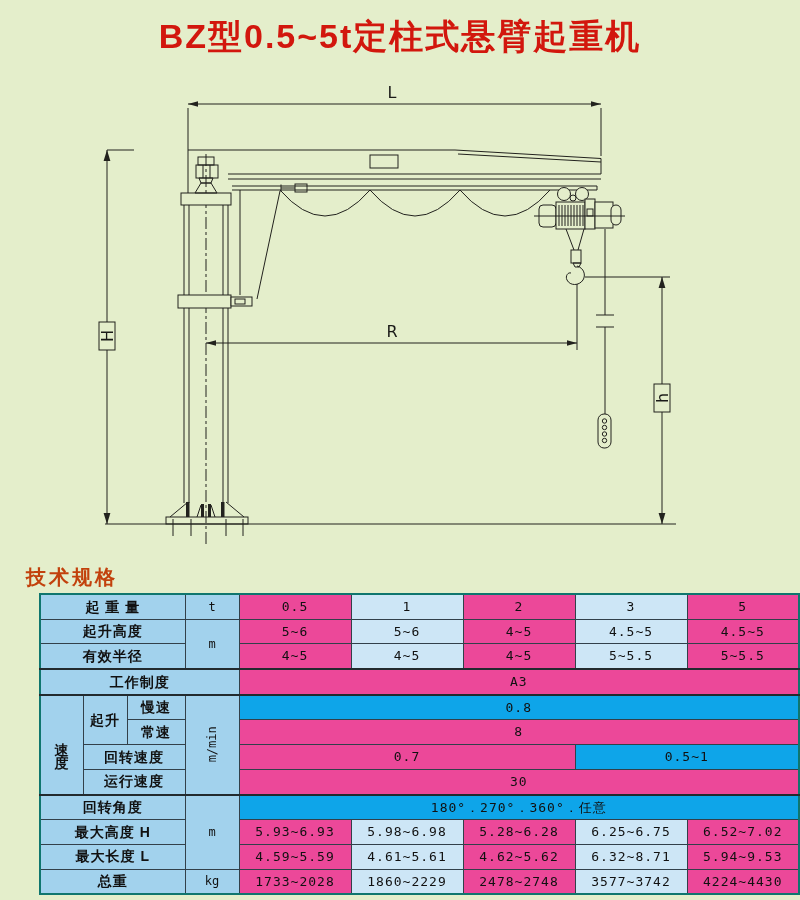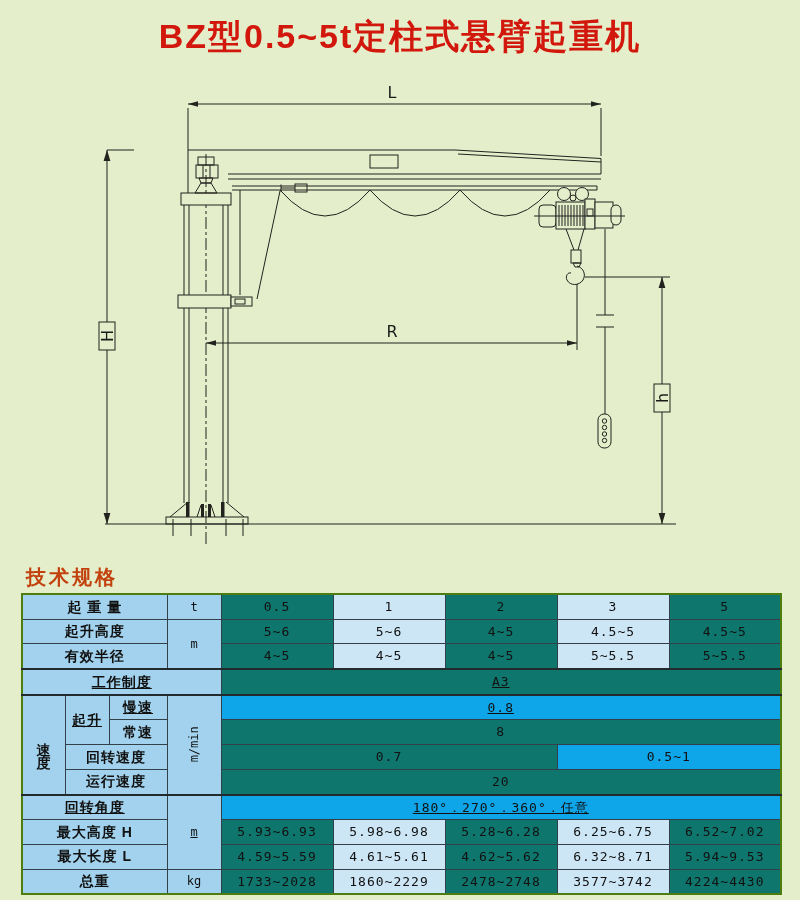--- a/index.html
+++ b/index.html
@@ -22,41 +22,41 @@
   .drawing polygon{fill:#22221e;stroke:none;}
   .drawing text{
     font-family:"DejaVu Sans",sans-serif;font-size:16px;fill:#1a1a18;
     stroke:none;
   }
   .heading{
     position:absolute;left:26px;top:564px;
     font-size:20px;font-weight:800;letter-spacing:3px;color:#c2410c;
   }
   table.spec{
-    position:absolute;left:21px;top:593px;width:759px;
+    position:absolute;left:39px;top:593px;width:759px;
     border-collapse:collapse;table-layout:fixed;
-    border:2px solid #4d7c0f;
+    border:2px solid #0f766e;
   }
   table.spec td{
     border:1px solid #32404a;
     text-align:center;vertical-align:middle;
     height:23.7px;padding:0;line-height:1.05;
     overflow:hidden;
   }
   td.lb{background:#a2d2ed;font-weight:700;font-size:14px;letter-spacing:1px;}
   td.un{background:#a2d2ed;font-family:"DejaVu Sans Mono",monospace;font-size:12px;}
-  td.g{background:#0f766e;}
+  td.g{background:#ec4899;}
   td.b{background:#cde6f6;}
   td.rb{background:#0ea5e9;}
   td.d{font-family:"DejaVu Sans Mono",monospace;font-size:13px;letter-spacing:1px;}
   td.cbv{border-left:2.5px solid #1e2a30;border-right:2.5px solid #1e2a30;}
   td.cbt{border-top:2.5px solid #1e2a30;}
   td.cbb{border-bottom:2.5px solid #1e2a30;}
   td.cbx{border:2.5px solid #1e2a30;}
-  tr.grp td{border-top:2px solid #222a2e;text-decoration:underline;}
+  tr.grp td{border-top:2px solid #222a2e;}
   .vcjk{
     display:inline-block;writing-mode:vertical-lr;text-orientation:upright;
     letter-spacing:12px;font-weight:700;font-size:14px;
   }
   .rot{display:inline-block;transform:rotate(-90deg);white-space:nowrap;
     font-family:"DejaVu Sans Mono",monospace;font-size:12px;}
   .sp2{letter-spacing:2px;}
 </style>
 </head>
 <body>
@@ -262,21 +262,21 @@
     <td class="lb">常速</td>
     <td class="g d" colspan="5">8</td>
   </tr>
   <tr>
     <td class="lb" colspan="2">回转速度</td>
     <td class="g d" colspan="3">0.7</td>
     <td class="rb d cbx" colspan="2">0.5~1</td>
   </tr>
   <tr>
     <td class="lb" colspan="2">运行速度</td>
-    <td class="g d" colspan="5">20</td>
+    <td class="g d" colspan="5">30</td>
   </tr>
   <tr class="grp">
     <td class="lb" colspan="3">回转角度</td>
     <td class="un" rowspan="3">m</td>
     <td class="rb d sp2" colspan="5">180°．270°．360°．任意</td>
   </tr>
   <tr>
     <td class="lb" colspan="3">最大高度 H</td>
     <td class="g d">5.93~6.93</td>
     <td class="b d cbv cbt">5.98~6.98</td>

